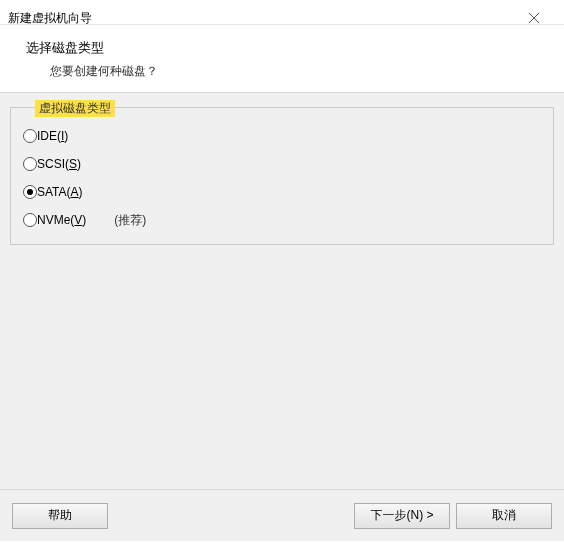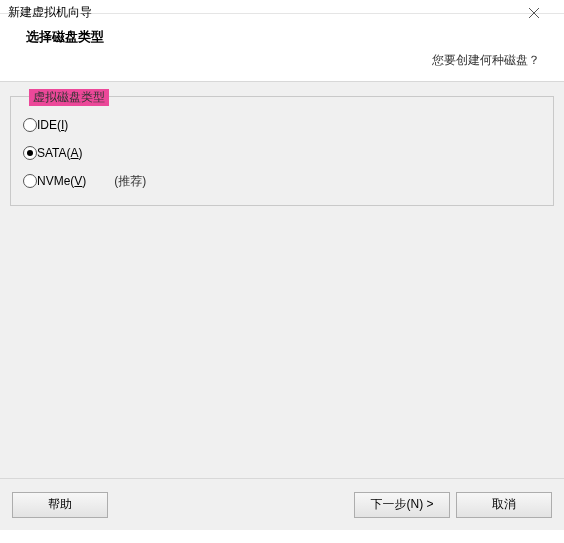--- a/index.html
+++ b/index.html
@@ -6,55 +6,55 @@
     body {
       font-family: "Microsoft YaHei", "SimSun", Tahoma, sans-serif;
       font-size: 12px;
       background: #fff;
       width: 564px;
       height: 543px;
       overflow: hidden;
       color: #000;
     }
     .titlebar {
-      height: 14px;
+      height: 25px;
       display: flex;
       align-items: center;
       justify-content: space-between;
       padding: 12px 10px 0 8px;
       background: #fff;
       border-bottom: 1px solid #e5e5e5;
     }
     .close-btn {
       width: 40px; height: 28px;
       display: flex; align-items: center; justify-content: center;
       cursor: pointer;
     }
     .close-btn svg { width: 10px; height: 10px; }
     .header-block {
       padding: 14px 24px 12px 24px;
       border-bottom: 1px solid #d8d8d8;
     }
-    .header-title { font-weight: bold; font-size: 13px; margin-bottom: 6px; padding-left: 2px;}
-    .header-sub { padding-left: 26px; color: #333; text-align: right; }
+    .header-title { font-weight: normal; font-size: 13px; margin-bottom: 6px; padding-left: 2px;}
+    .header-sub { padding-left: 26px; color: #333; }
     .content {
       padding: 14px 10px 10px 10px;
       height: 396px;
       background: #f0f0f0;
     }
     .group {
       background: #f0f0f0;
       position: relative;
       border: 1px solid #c9c9c9;
       padding: 14px 12px 10px 12px;
     }
     .group-legend {
       position: absolute;
-      top: -8px; left: 18px;
-      background: #ec4899;
+      top: -8px; left: 24px;
+      background: #fde047;
       padding: 0 4px;
       color: #333;
     }
     .radio-row {
       display: flex;
       align-items: center;
       height: 28px;
       cursor: pointer;
     }
     .radio-circle {
@@ -115,20 +115,24 @@
 
 <div class="content">
   <div class="group">
     <span class="group-legend">虚拟磁盘类型</span>
 
     <label class="radio-row">
       <span class="radio-circle"></span>
       <span class="radio-label"><span>IDE</span>(<u>I</u>)</span>
     </label>
 
+    <label class="radio-row">
+      <span class="radio-circle"></span>
+      <span class="radio-label"><span>SCSI</span>(<u>S</u>)</span>
+    </label>
 
     <label class="radio-row">
       <span class="radio-circle sel"></span>
       <span class="radio-label"><span>SATA</span>(<u>A</u>)</span>
     </label>
 
     <label class="radio-row">
       <span class="radio-circle"></span>
       <span class="radio-label"><span>NVMe</span>(<u>V</u>)</span>
       <span class="radio-extra">(推荐)</span>

